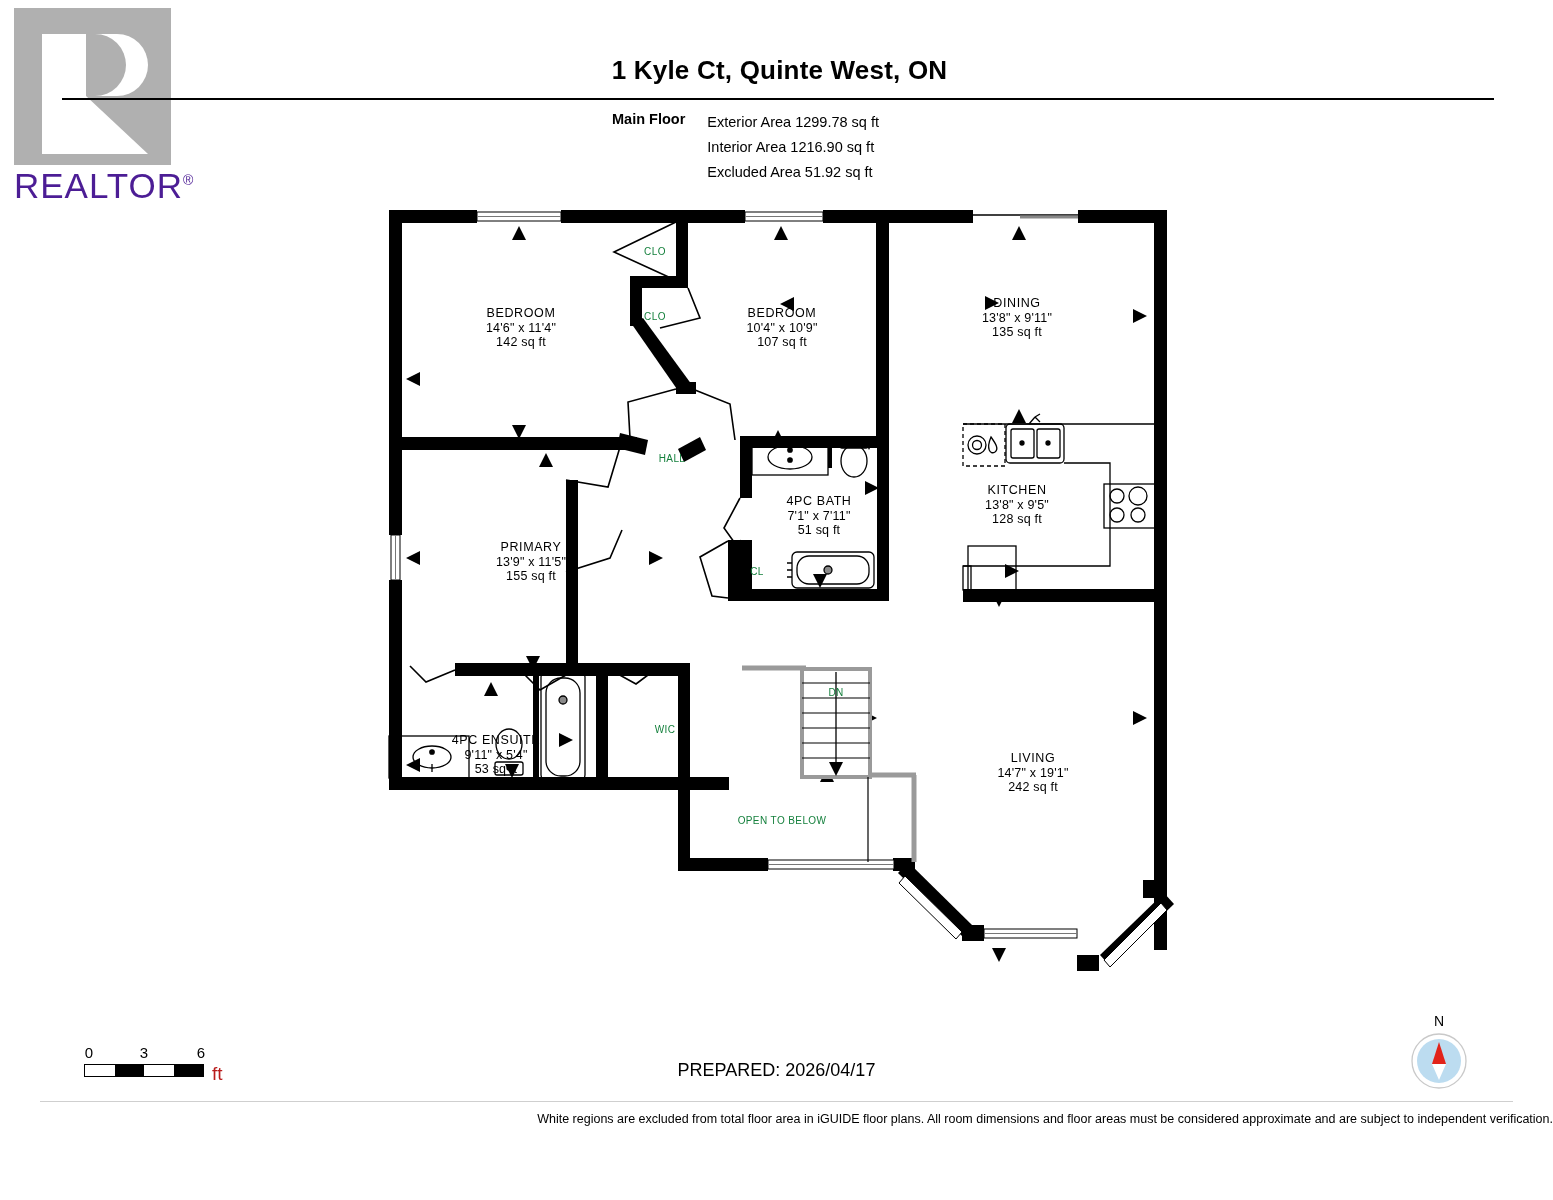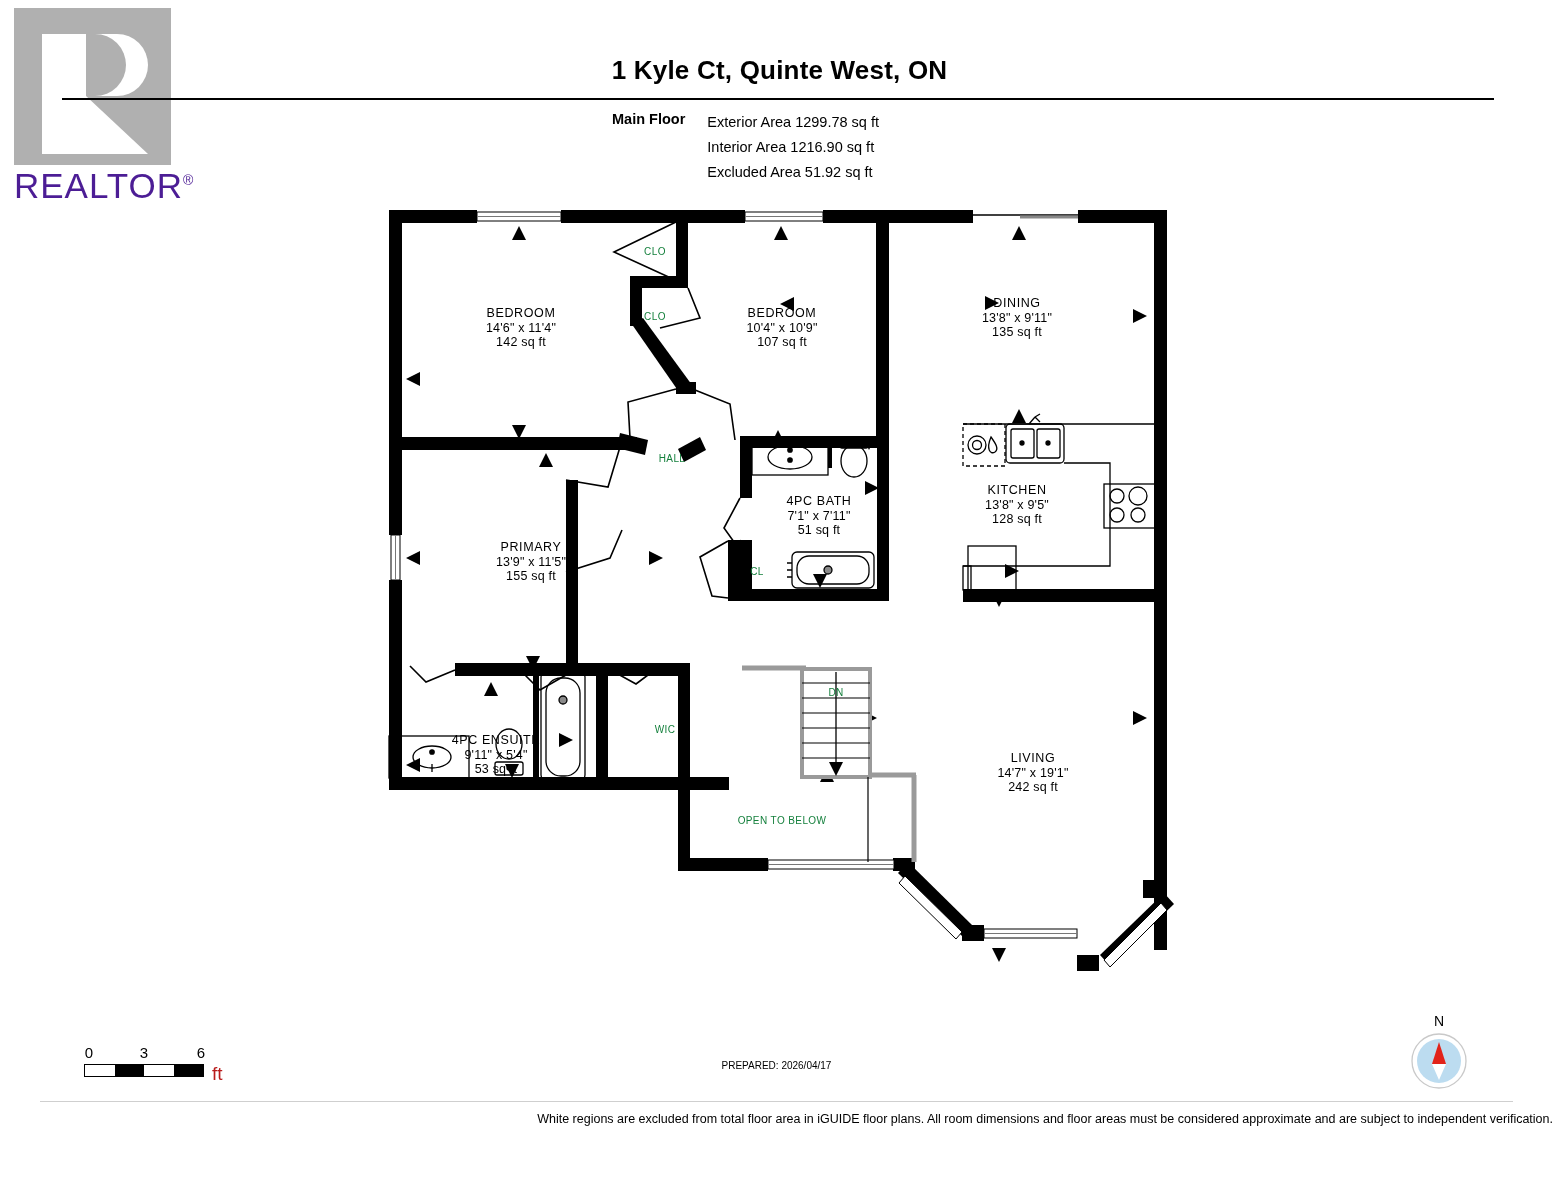--- a/index.html
+++ b/index.html
@@ -156,21 +156,21 @@
     left: 212px; top: 1063px;
     font-size: 19px;
     color: #b91c1c;
   }
 
   #prepared {
     position: absolute;
     left: 0; top: 1060px;
     width: 1553px;
     text-align: center;
-    font-size: 10px;
+    font-size: 18px;
     color: #000;
   }
 
   #compass {
     position: absolute;
     left: 1405px; top: 1013px;
     width: 68px; height: 78px;
   }
   #compass .n {
     position: absolute; left: 0; top: 0;

